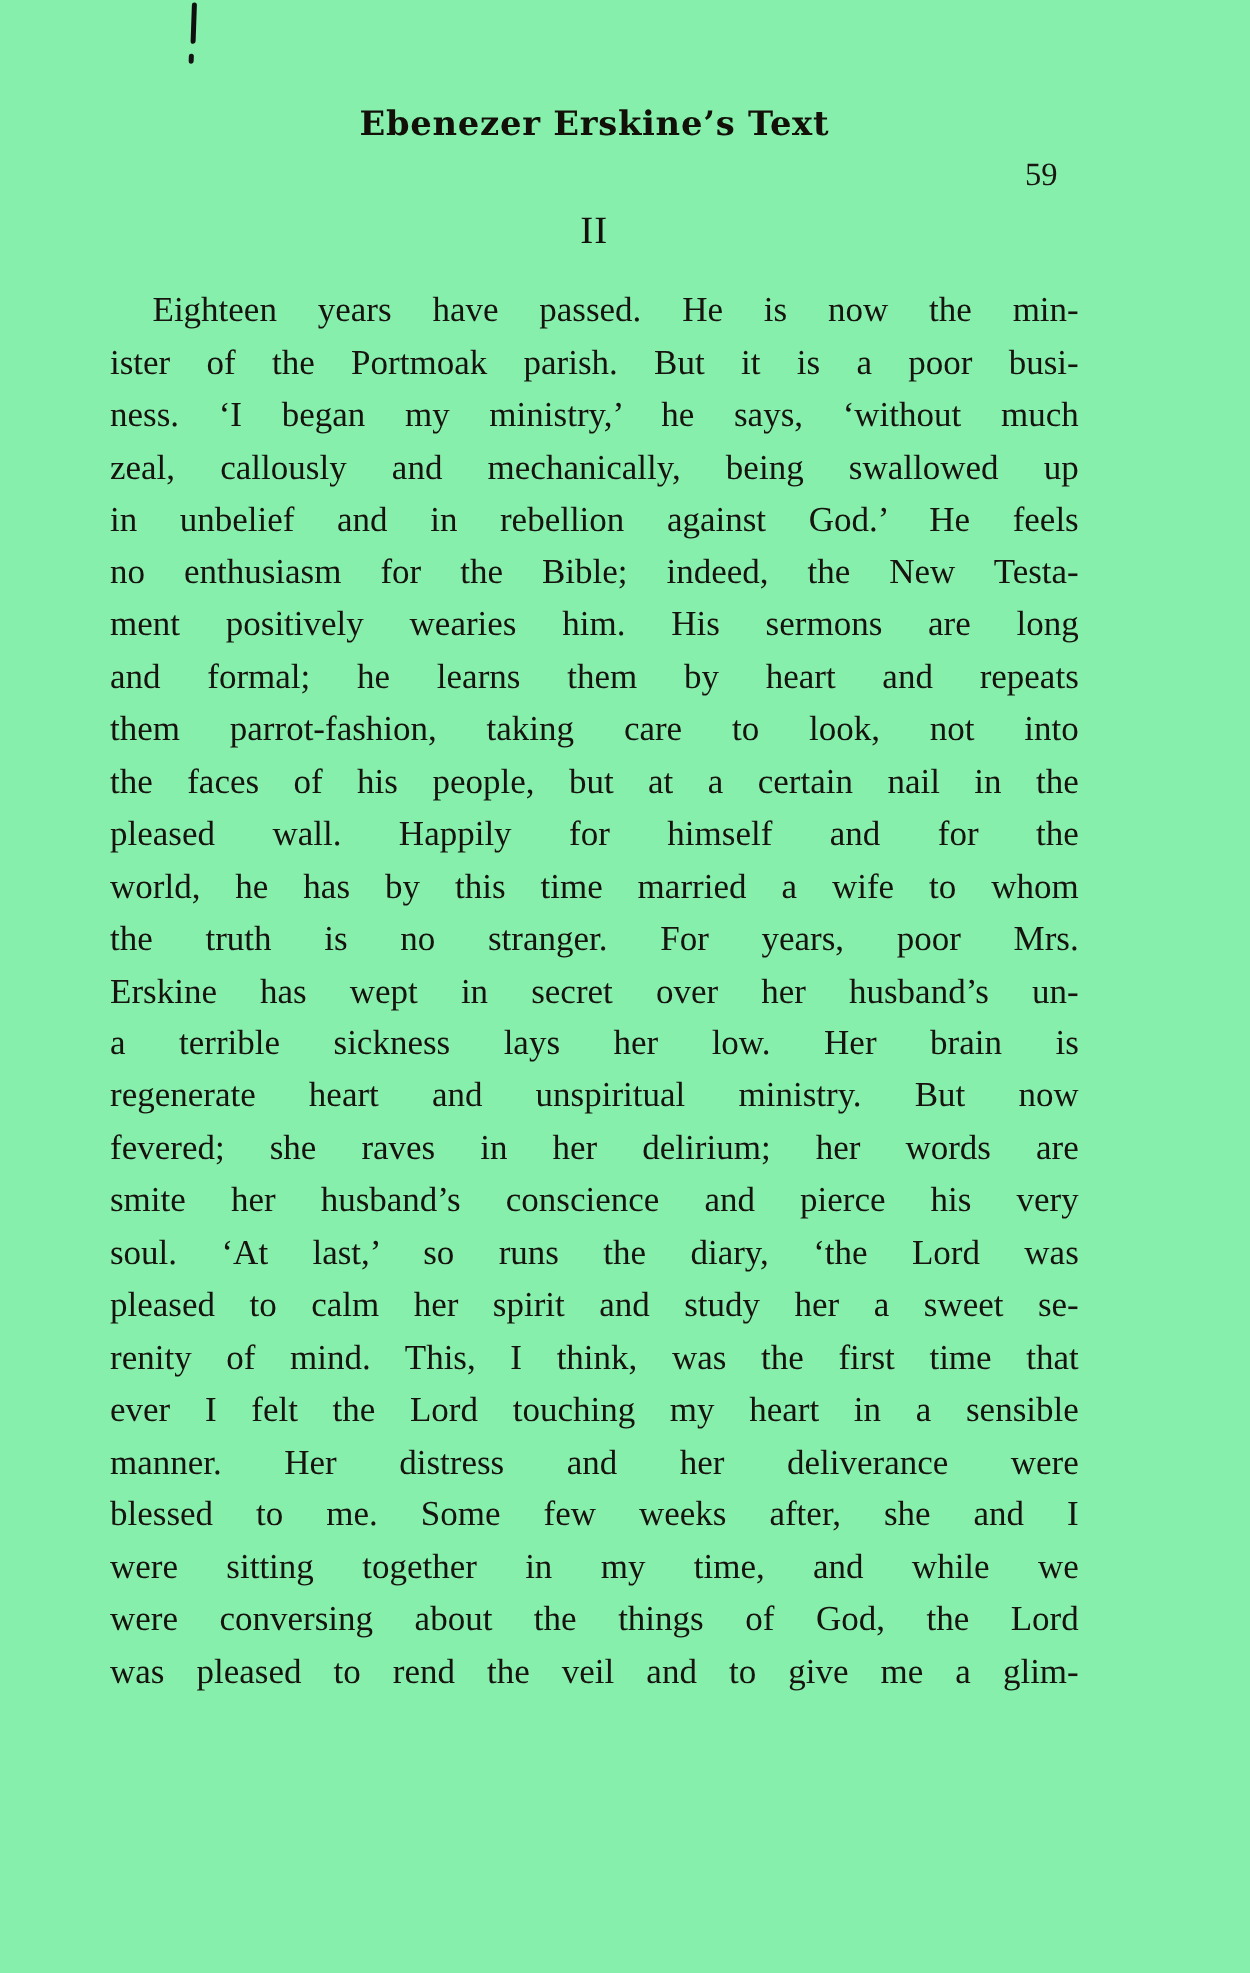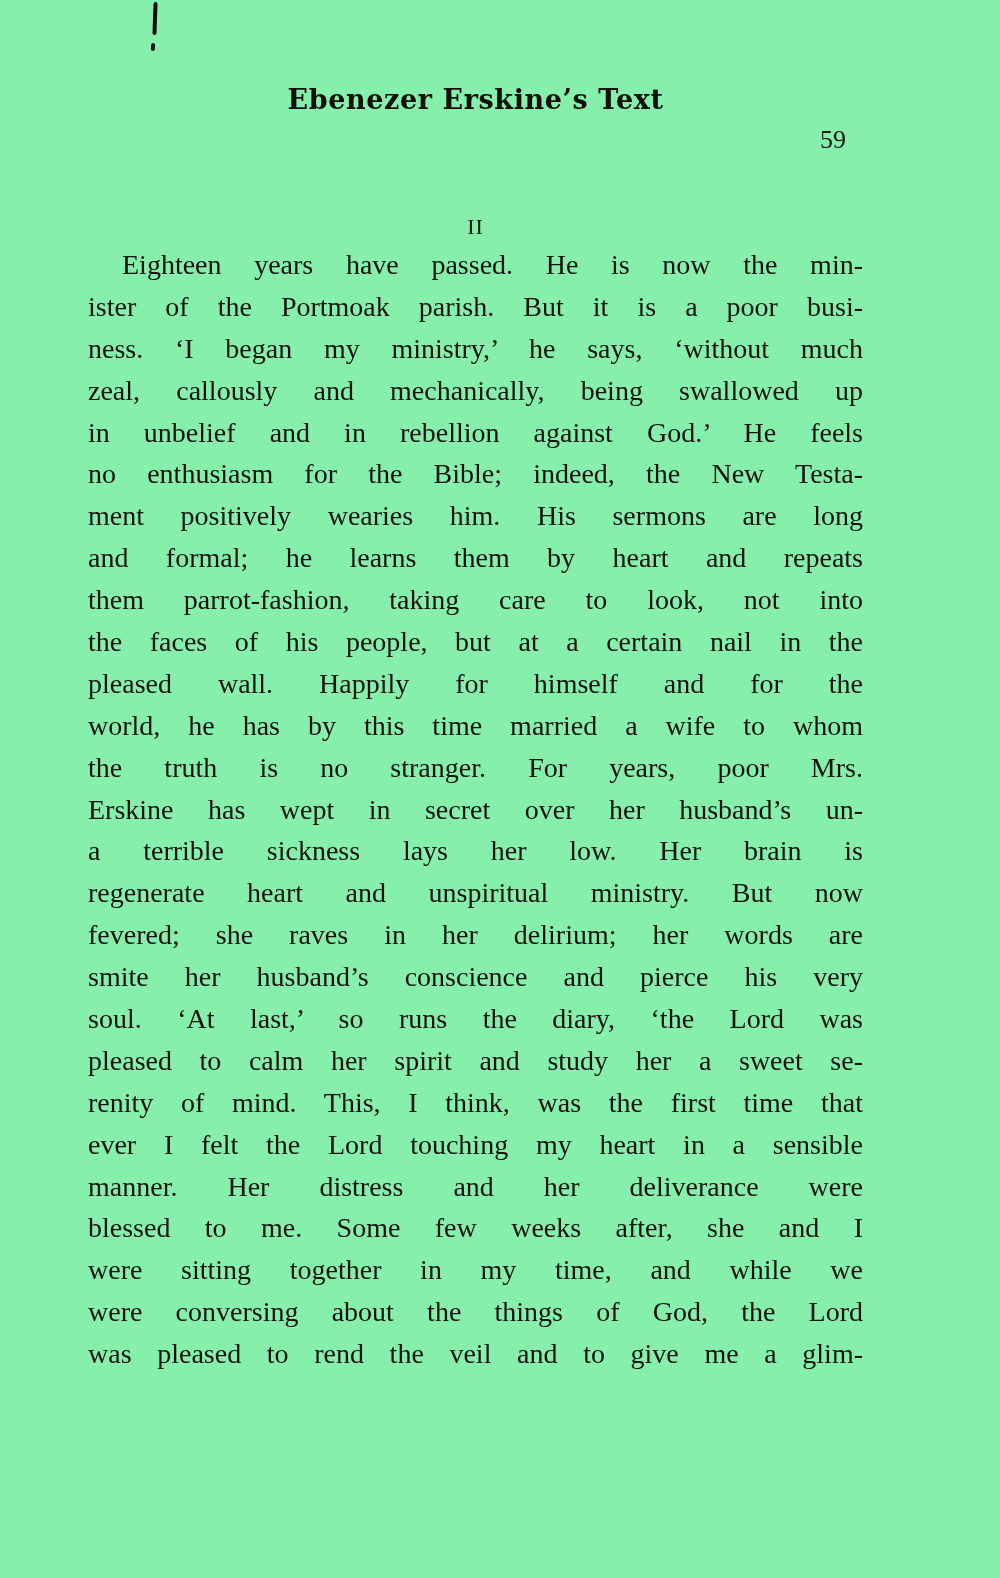--- a/index.html
+++ b/index.html
@@ -62,28 +62,27 @@
     font-size: 26px;
     color: #1a1712;
     margin-top: 27px;
   }
   .section-heading {
     position: absolute;
     top: 166px;
     left: 88px;
     width: 775px;
     text-align: center;
-    font-size: 22px;
+    font-size: 31px;
     letter-spacing: 1px;
     color: #14110c;
-    margin-top: 48px;
   }
   .body-text {
     position: absolute;
-    top: 244px;
+    top: 228px;
     left: 88px;
     width: 775px;
     font-size: 28px;
     color: #17130e;
   }
   .line {
     height: 41.9px;
     line-height: 41.9px;
     text-align: justify;
     overflow: hidden;

